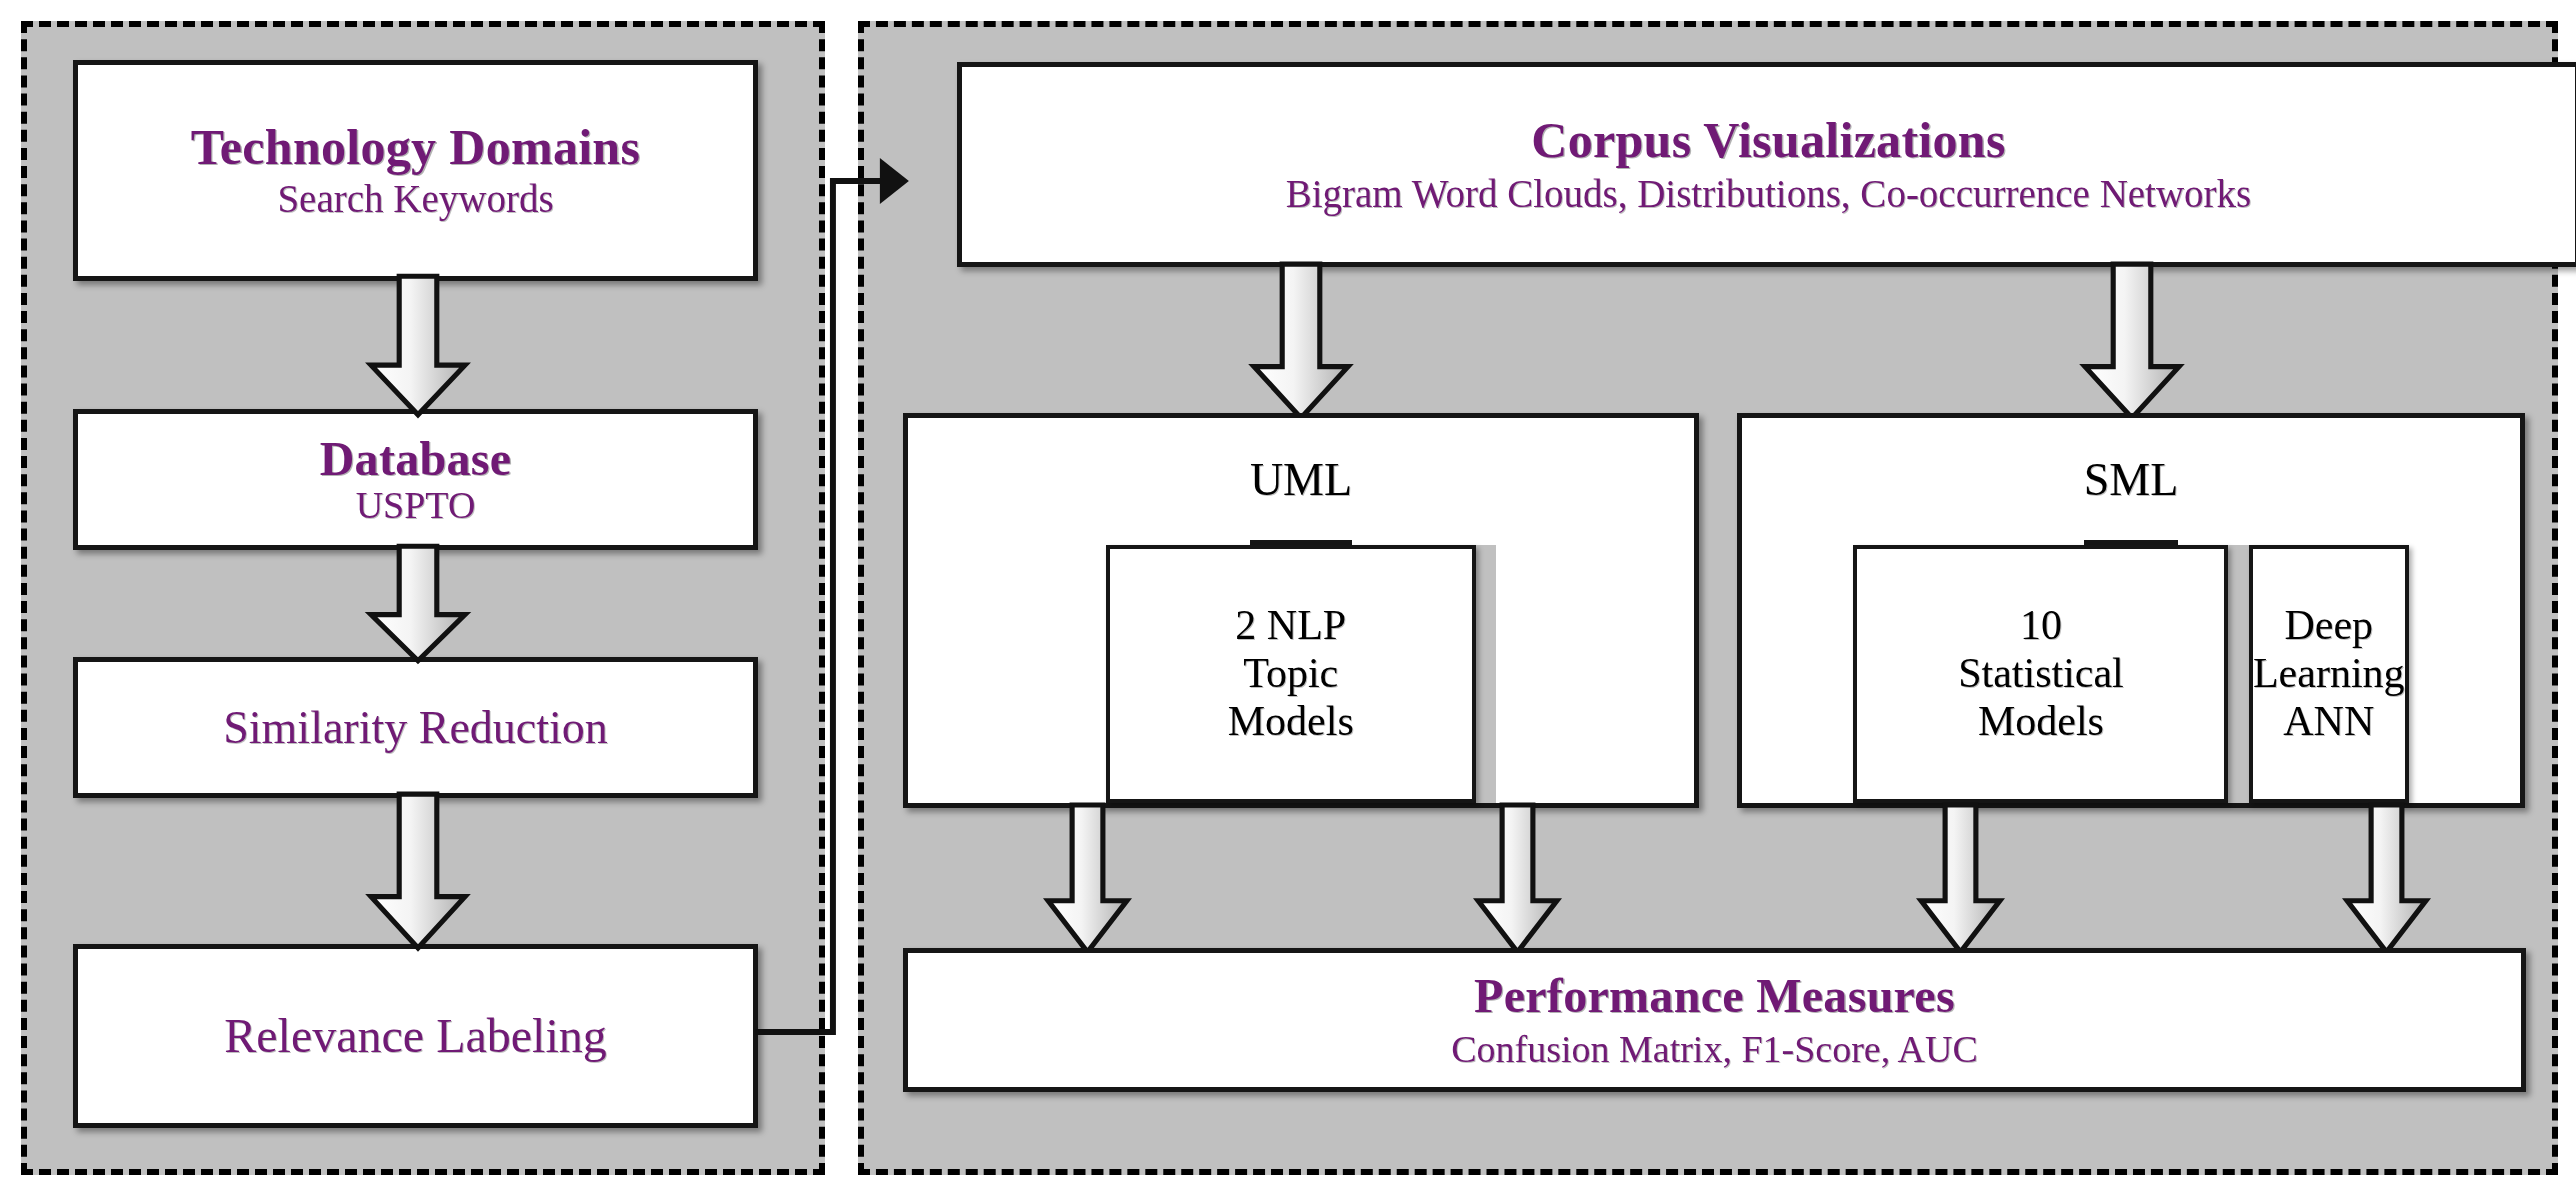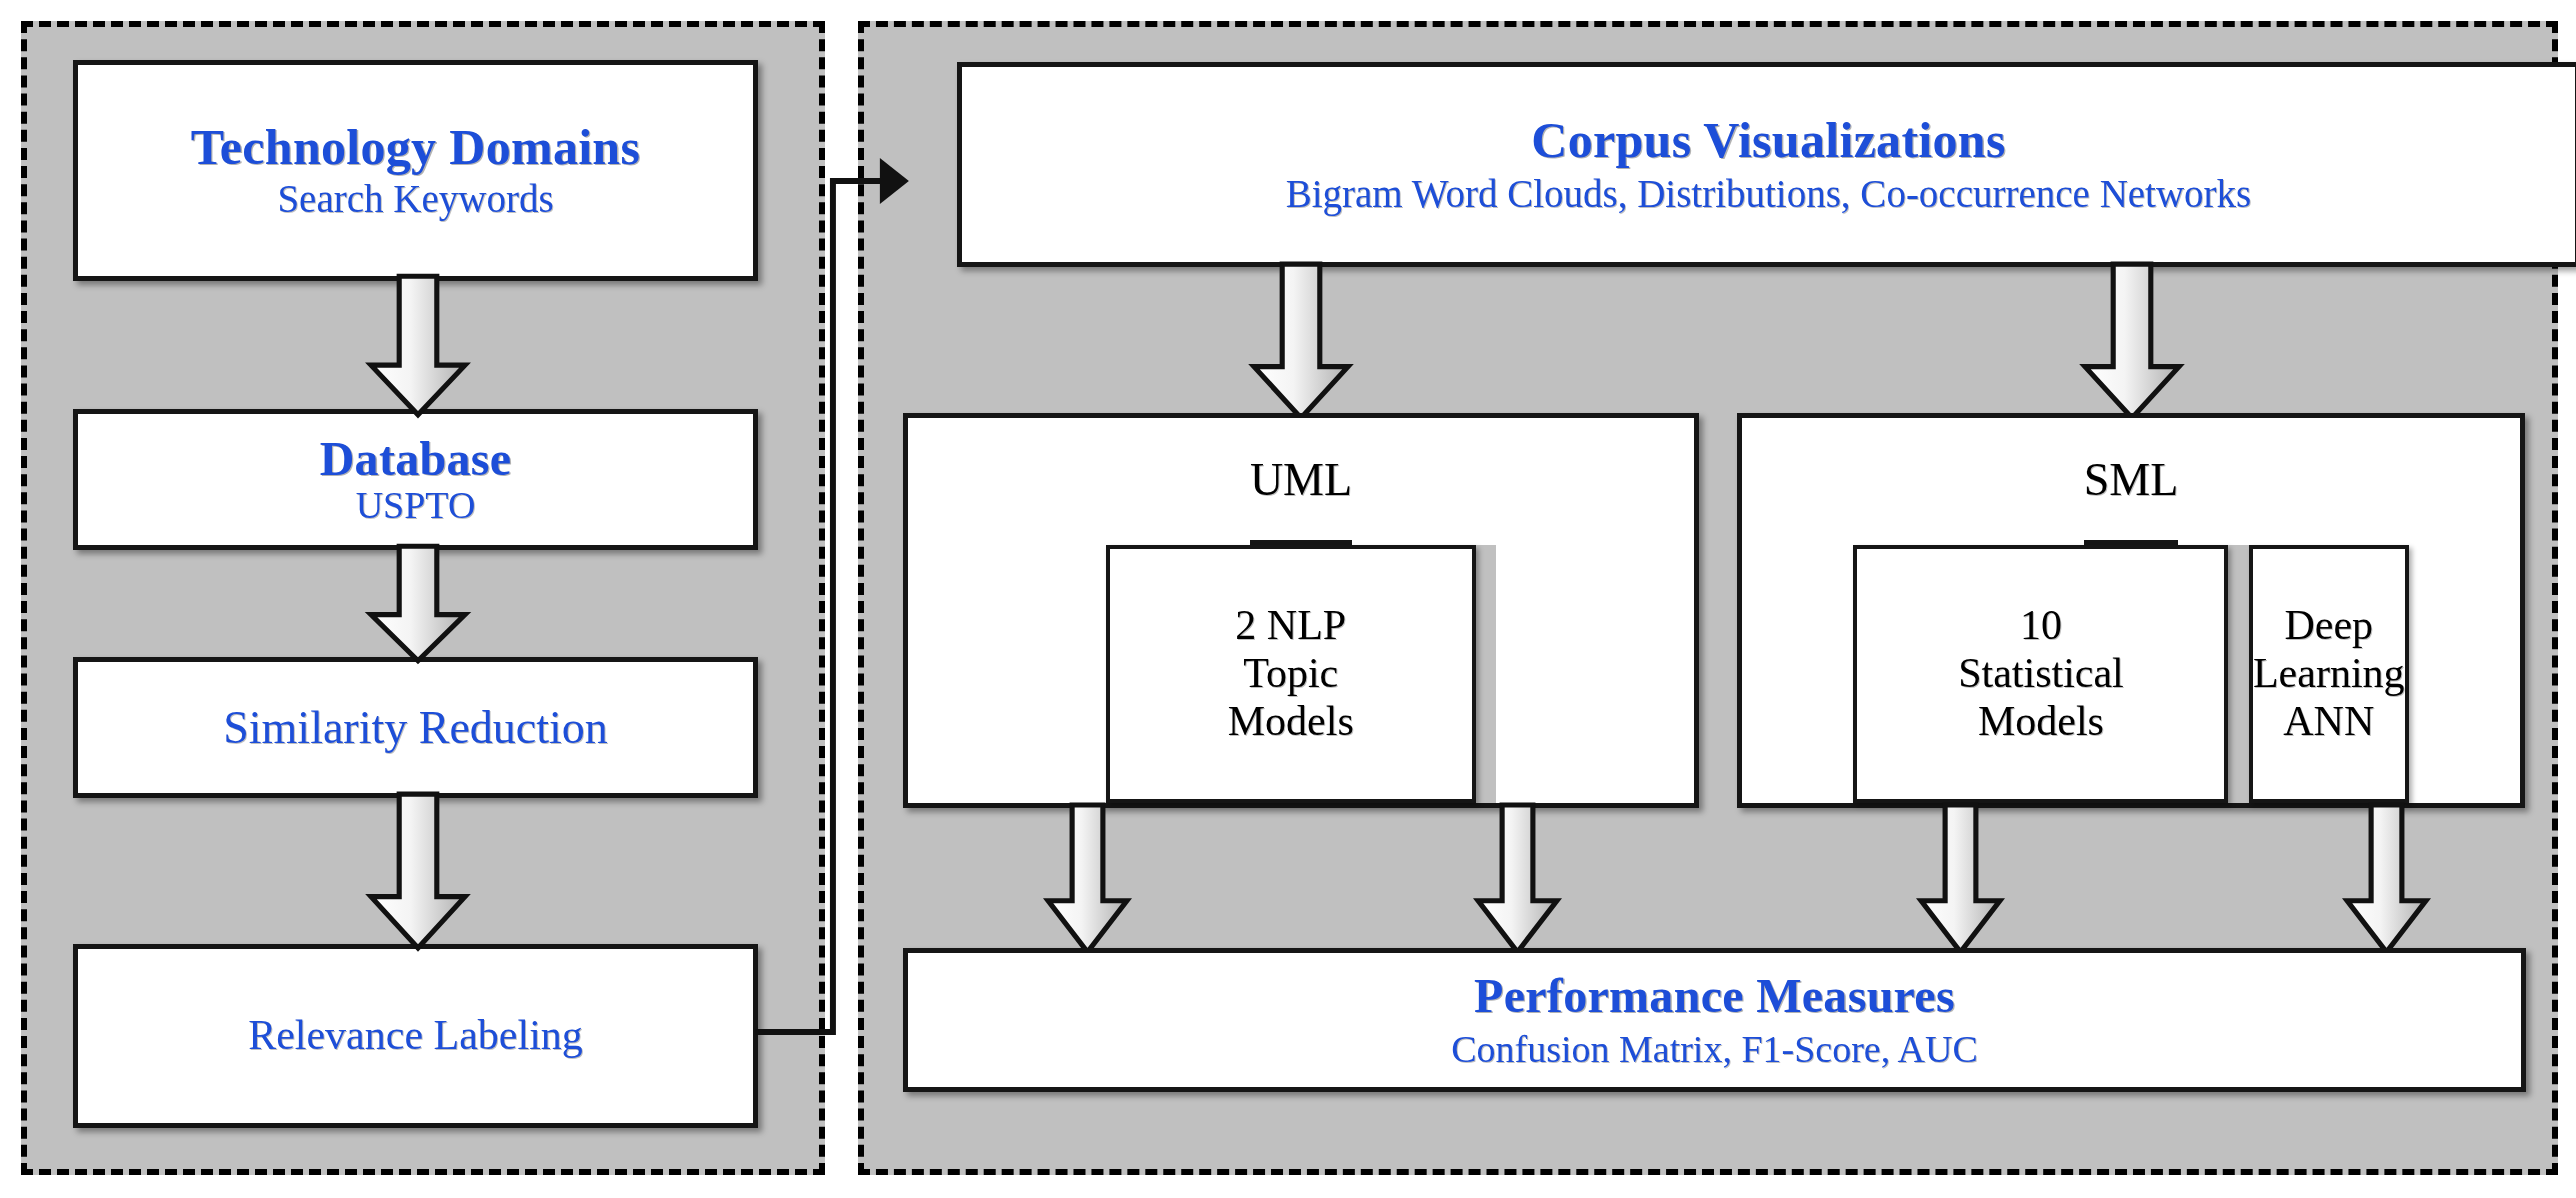--- a/index.html
+++ b/index.html
@@ -28,21 +28,21 @@
   .box{
     position:absolute;
     background:#ffffff;
     border:5.1px solid #151515;
     box-sizing:border-box;
     display:flex;
     flex-direction:column;
     align-items:center;
     justify-content:center;
     text-align:center;
-    color:#1d4ed8;
+    color:#701a75;
     box-shadow:4.3px 4.3px 6px rgba(0,0,0,.38);
   }
   .box .title{
     font-weight:bold;
     line-height:1.04;
     letter-spacing:0.3px;
     text-shadow:1.3px 1.3px 0 rgba(0,0,0,.30);
   }
   .box .sub{
     font-weight:normal;
@@ -59,21 +59,21 @@
   #box-tech   {left:73px; top:60px;  width:685px;height:221px;}
   #box-db     {left:73px; top:409px; width:685px;height:141px;}
   #box-sim    {left:73px; top:657px; width:685px;height:141px;}
   #box-rel    {left:73px; top:944px;width:685px;height:184px;}
 
   #box-tech .title{font-size:50px;}
   #box-tech .sub{font-size:39px;margin-top:5.1px;}
   #box-db .title{font-size:48px;}
   #box-db .sub{font-size:38px;margin-top:1.7px;}
   #box-sim .plain{font-size:46px;}
-  #box-rel .plain{font-size:42px;}
+  #box-rel .plain{font-size:48px;}
 
   
   #box-corpus{left:957px;top:62px;width:1623px;height:205px;}
   #box-corpus .title{font-size:50px;}
   #box-corpus .sub{font-size:39px;margin-top:6.8px;}
 
   #box-perf{left:903px;top:948px;width:1623px;height:144px;}
   #box-perf .title{font-size:48px;}
   #box-perf .sub{font-size:38px;margin-top:8.6px;}
 

